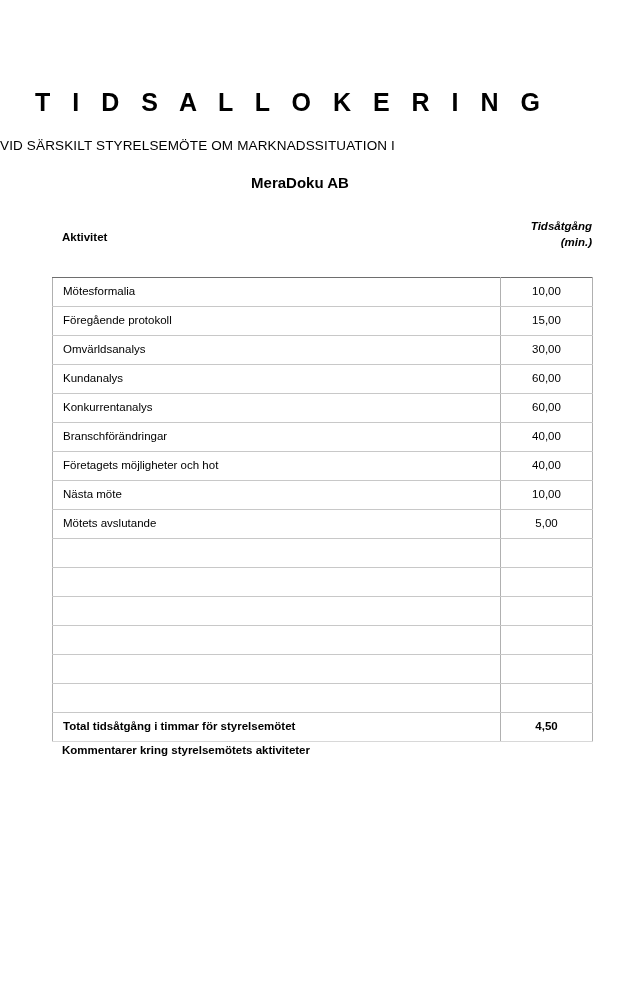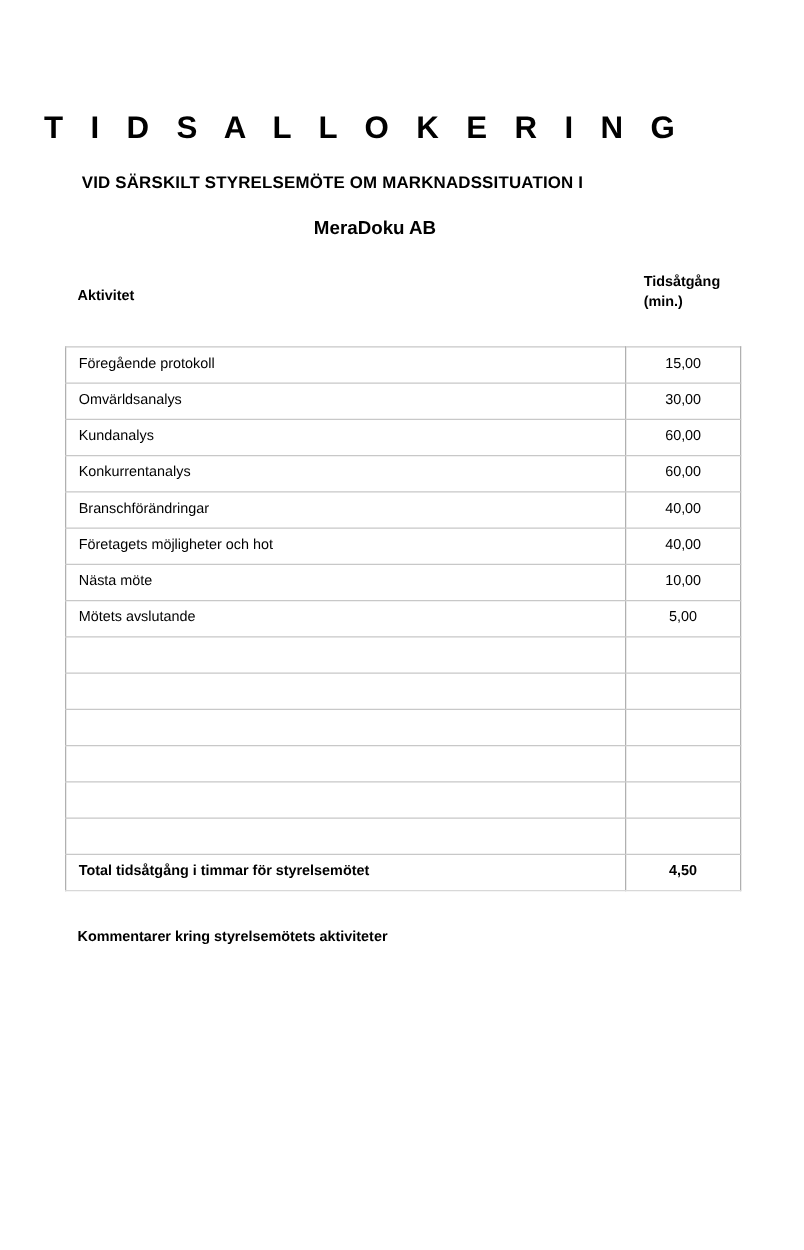--- a/index.html
+++ b/index.html
@@ -35,23 +35,22 @@
     letter-spacing: 7.5px;
     text-indent: 7.5px;
     line-height: 1.15;
     white-space: nowrap;
   }
   .title-sub {
     position: absolute;
     top: 138px;
     left: 0;
     width: 532px;
-    text-align: center;
     font-size: 13.5px;
-    font-weight: bold;
+    font-weight: normal;
     letter-spacing: 0.15px;
     line-height: 1.2;
     white-space: nowrap;
   }
   .title-company {
     position: absolute;
     top: 174px;
     left: 0;
     width: 600px;
     text-align: center;
@@ -64,26 +63,27 @@
   .col-head-activity {
     position: absolute;
     top: 231px;
     left: 62px;
     font-size: 11.5px;
     font-weight: bold;
   }
   .col-head-time {
     position: absolute;
     top: 219px;
-    left: 515px;
+    left: 500px;
     width: 92px;
-    text-align: left;
+    text-align: right;
     font-size: 11.5px;
     font-weight: bold;
     line-height: 1.35;
+    font-style: italic;
   }
   .col-head-time span { display: block; }
 
   
   .table {
     position: absolute;
     top: 277px;
     left: 52px;
     width: 540px;
     border-collapse: collapse;
@@ -147,20 +147,24 @@
     <span>Tidsåtgång</span>
     <span>(min.)</span>
   </div>
 
   <table class="table">
     <colgroup>
       <col class="c-act">
       <col class="c-time">
     </colgroup>
     <tbody id="table-body">
+        <tr class="row-first">
+          <td class="cell-act">Mötesformalia</td>
+          <td class="cell-time">10,00</td>
+        </tr>
         <tr>
           <td class="cell-act">Föregående protokoll</td>
           <td class="cell-time">15,00</td>
         </tr>
         <tr>
           <td class="cell-act">Omvärldsanalys</td>
           <td class="cell-time">30,00</td>
         </tr>
         <tr class="rule-above">
           <td class="cell-act">Kundanalys</td>

